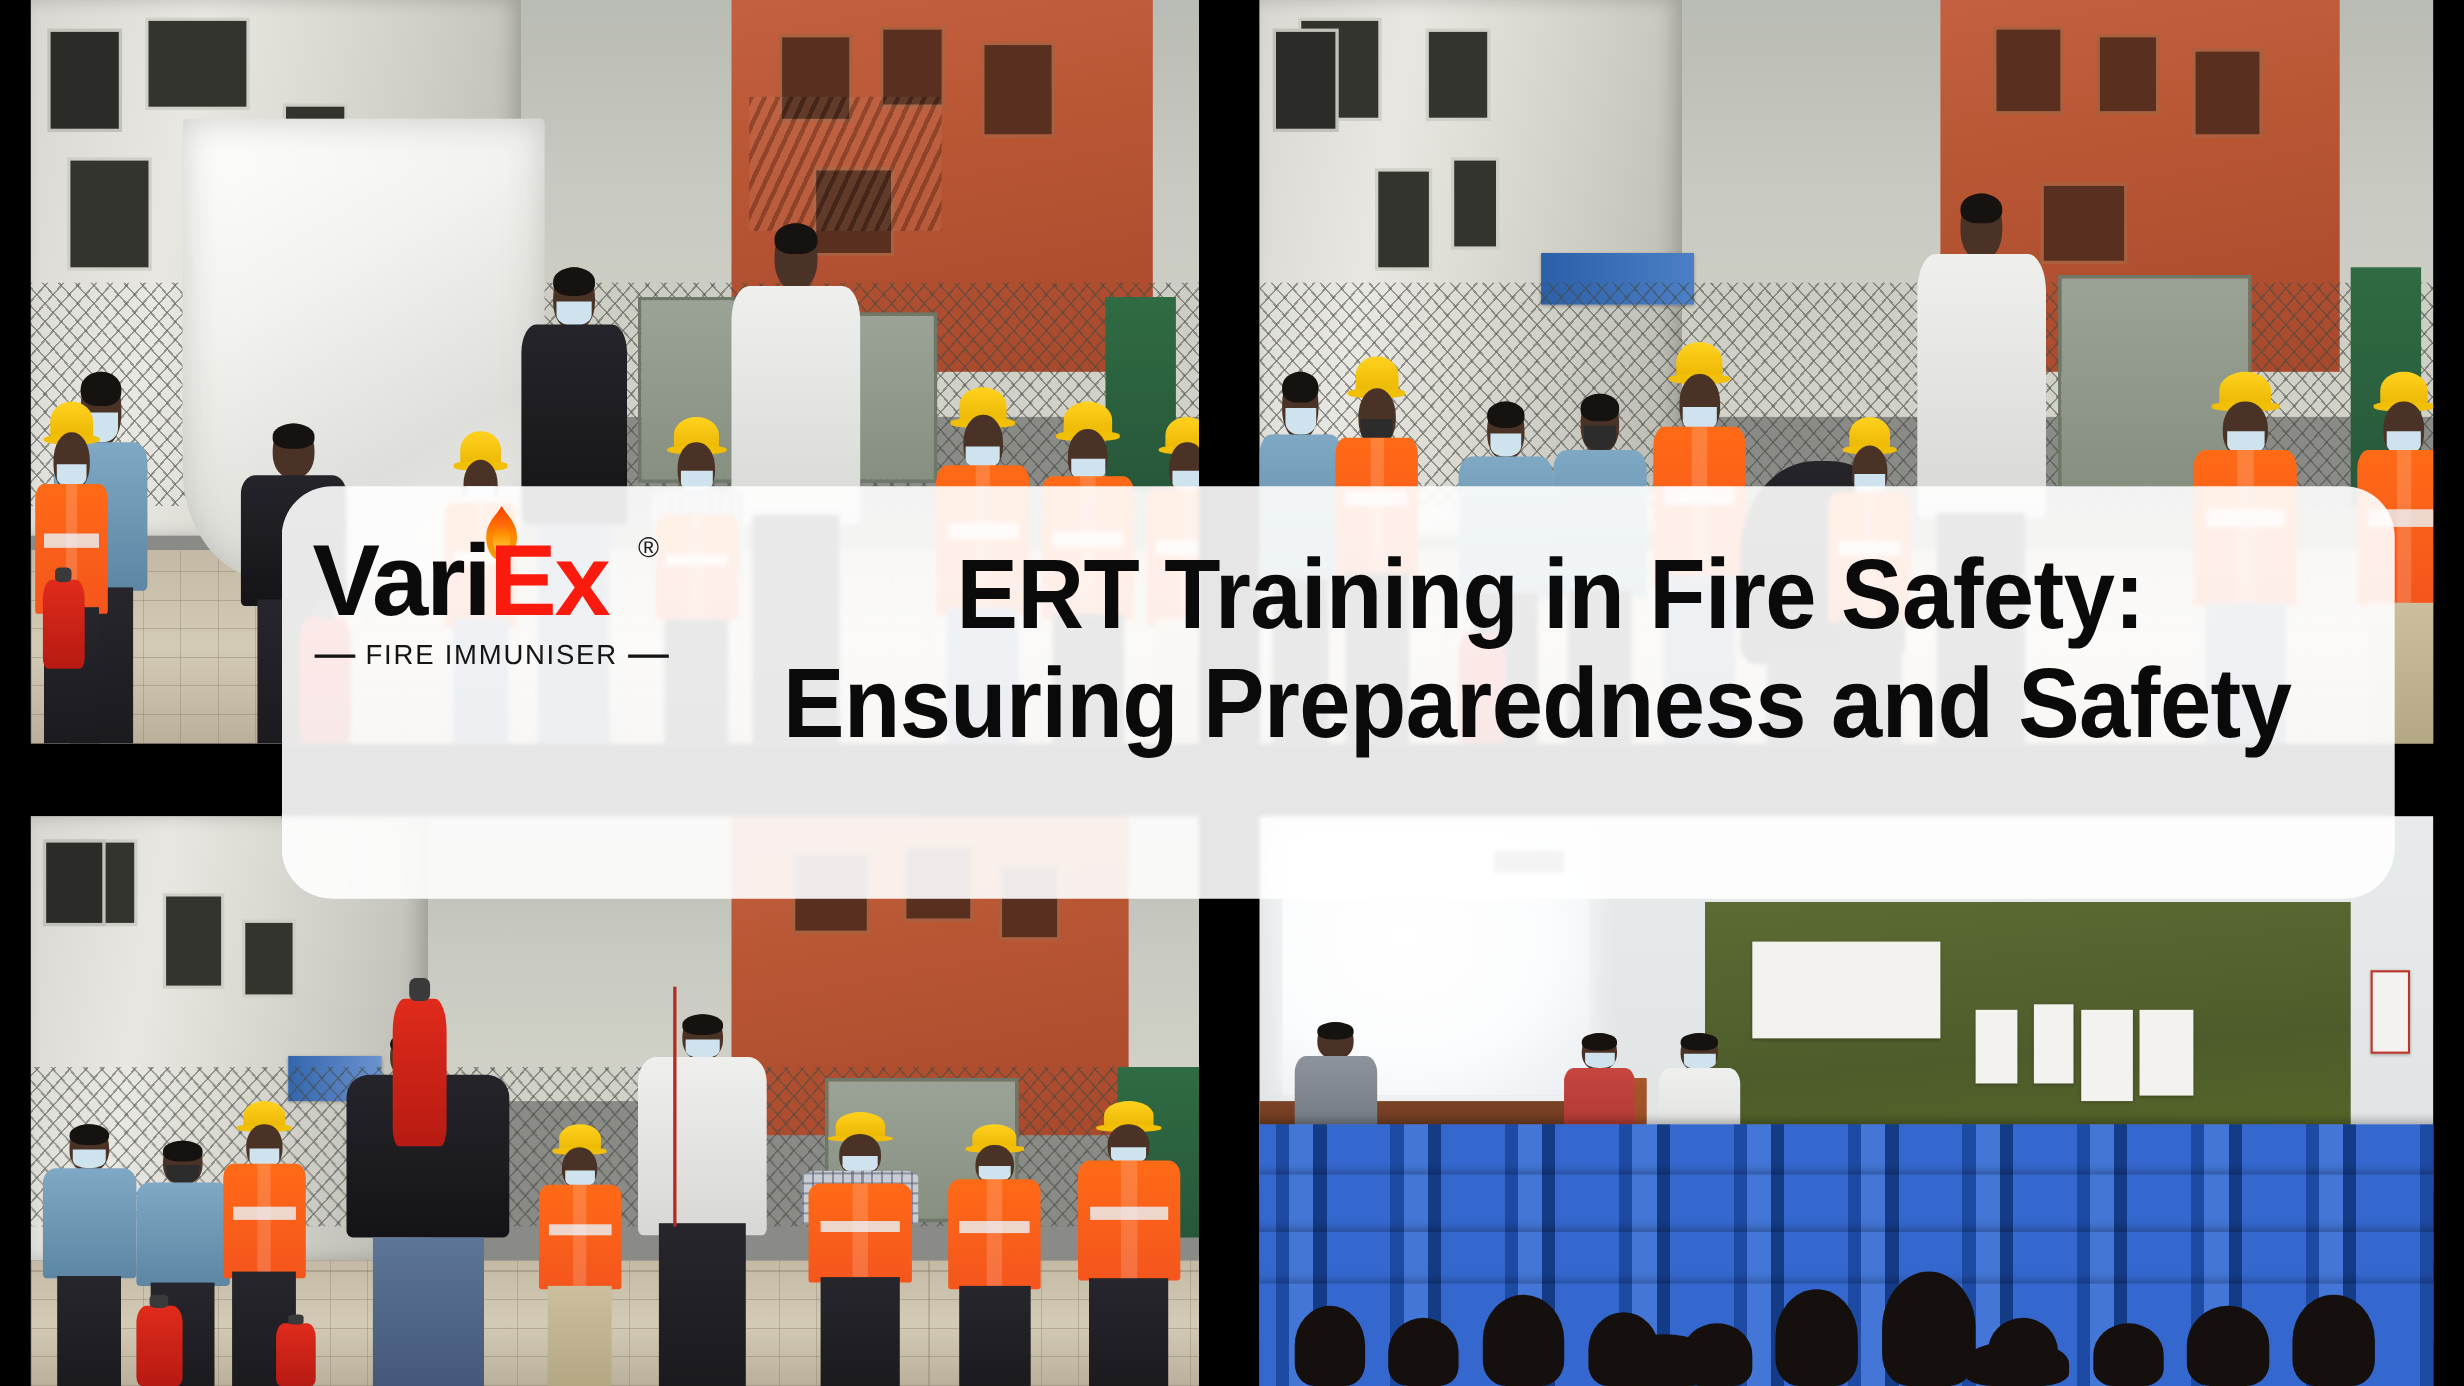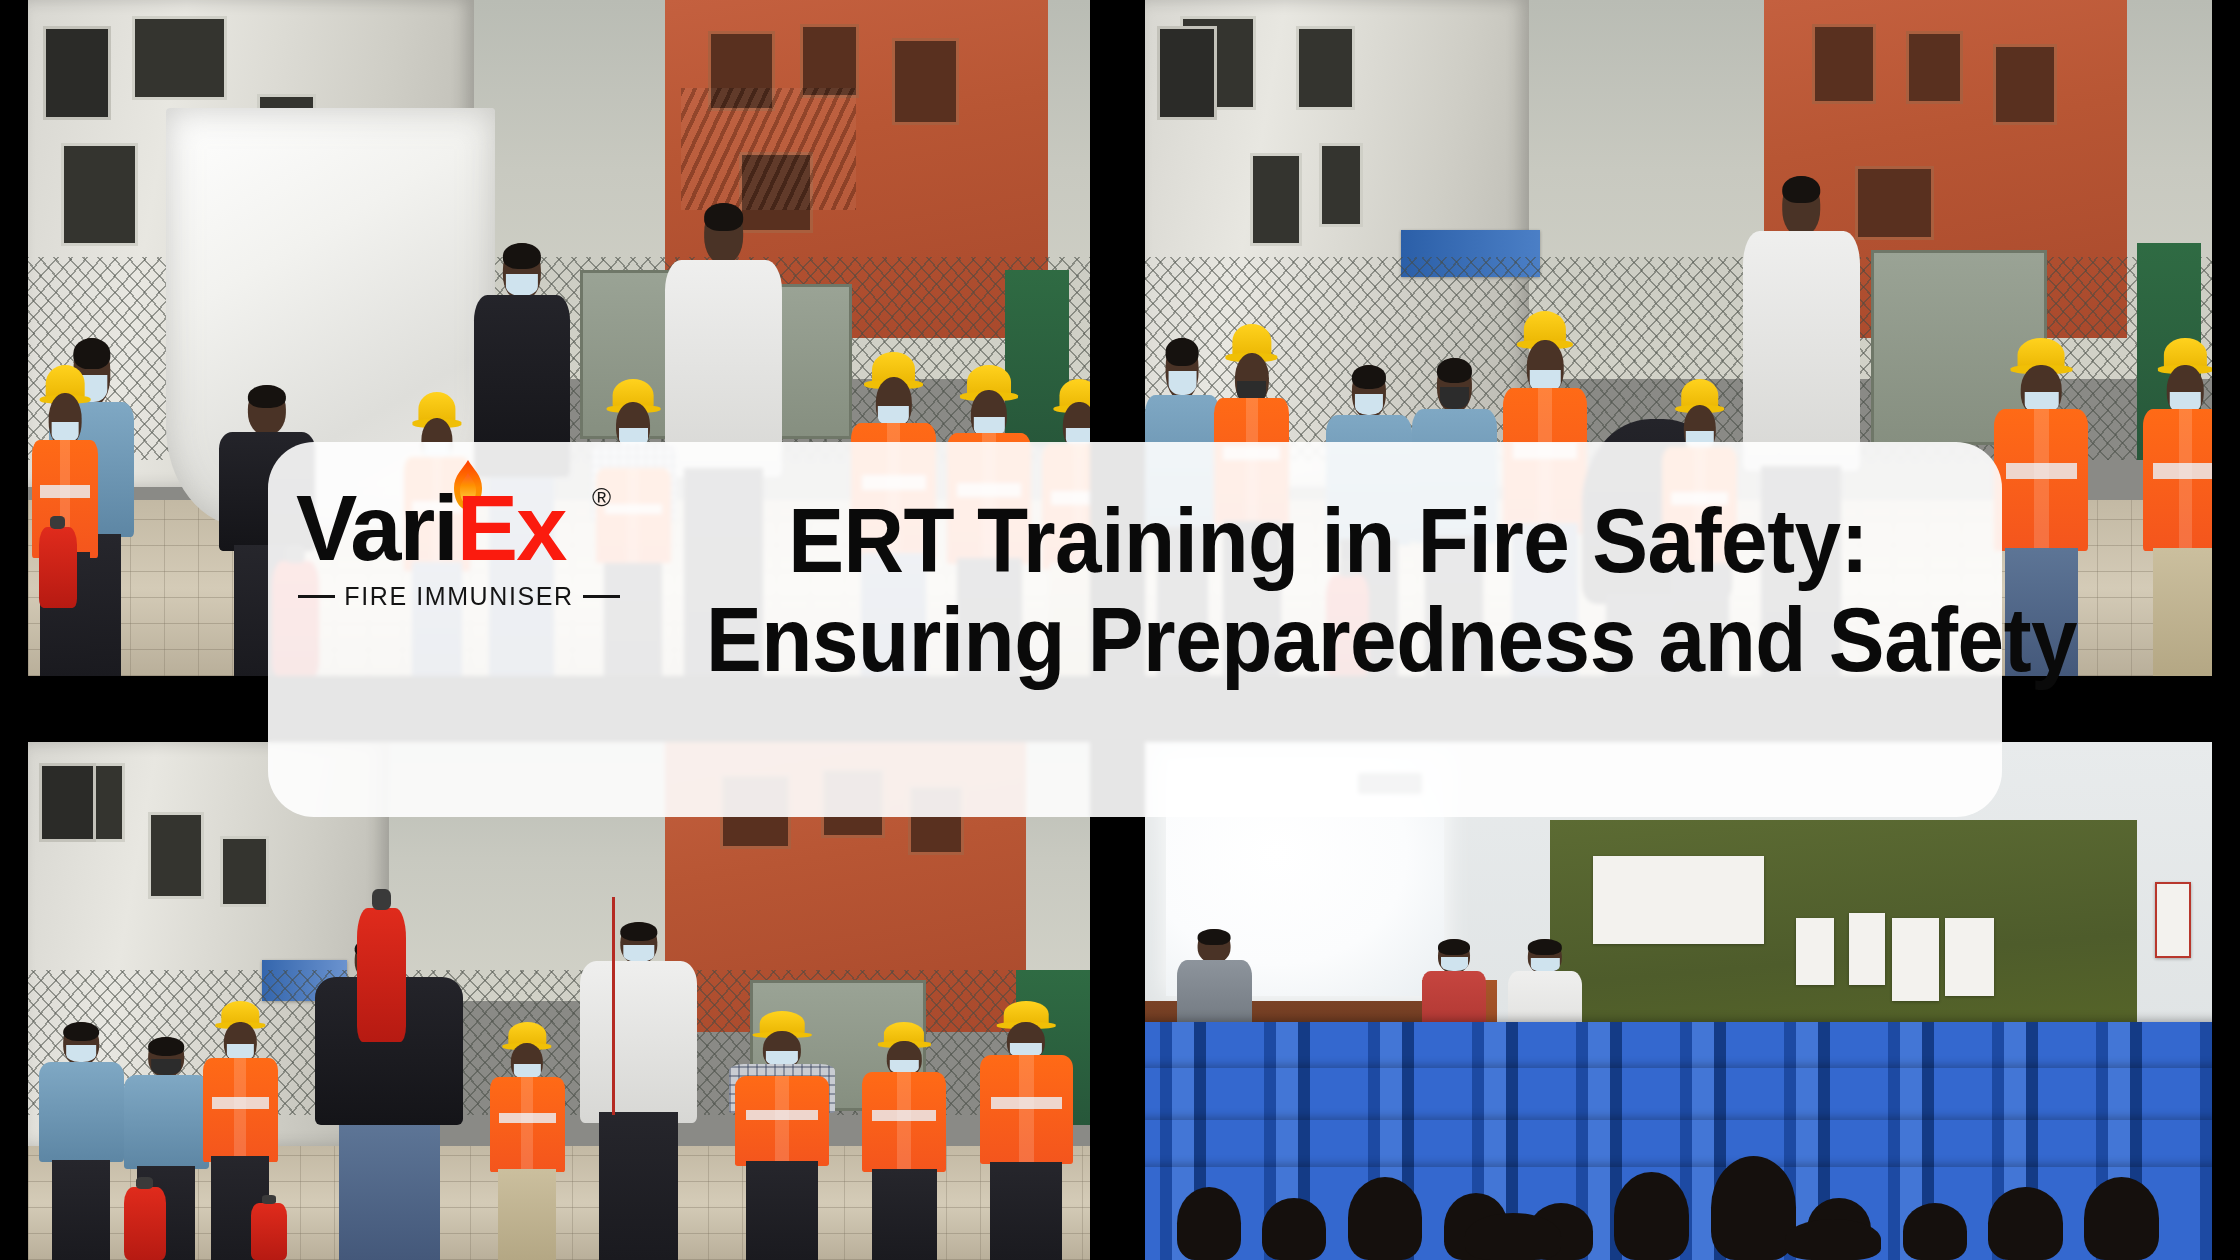--- a/index.html
+++ b/index.html
@@ -187,23 +187,23 @@
     border-radius: 10px 10px 0 0;
     box-shadow: 0 -3px 8px rgba(0,0,0,.25);
   }
   .audience-head {
     position:absolute; bottom:0; background:#15100d; border-radius:50% 50% 28% 28%;
   }
 
   
   #title-panel {
     position: absolute;
-    left: 268px;
+    left: 256px;
     top: 442px;
-    width: 1734px;
+    width: 1921px;
     height: 375px;
     background: rgba(255,255,255,0.90);
     border-radius: 46px;
     display: flex;
     align-items: center;
     backdrop-filter: blur(2px);
   }
 
   
   #logo {

